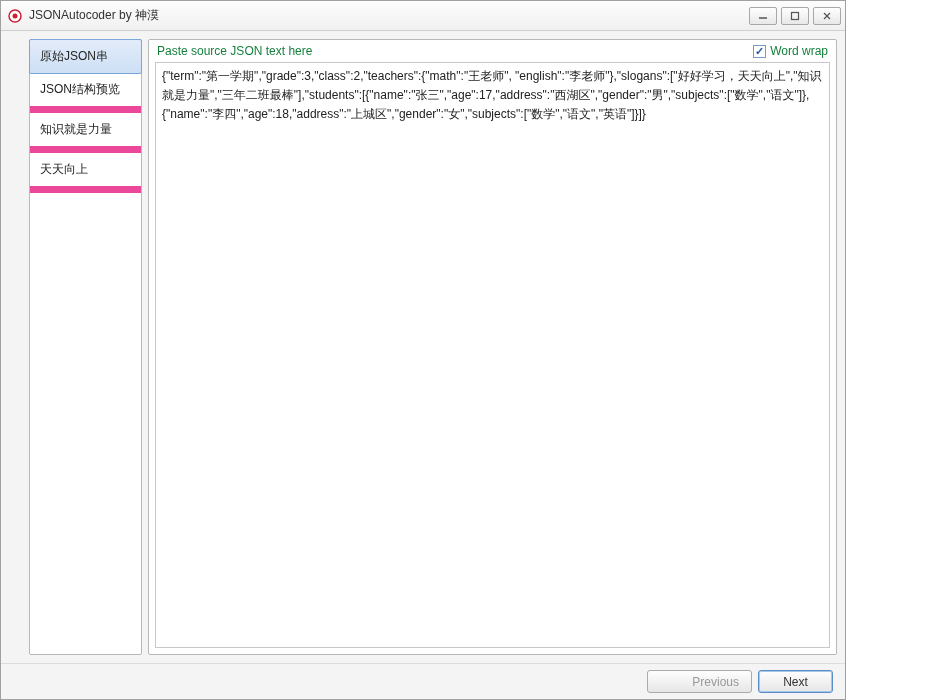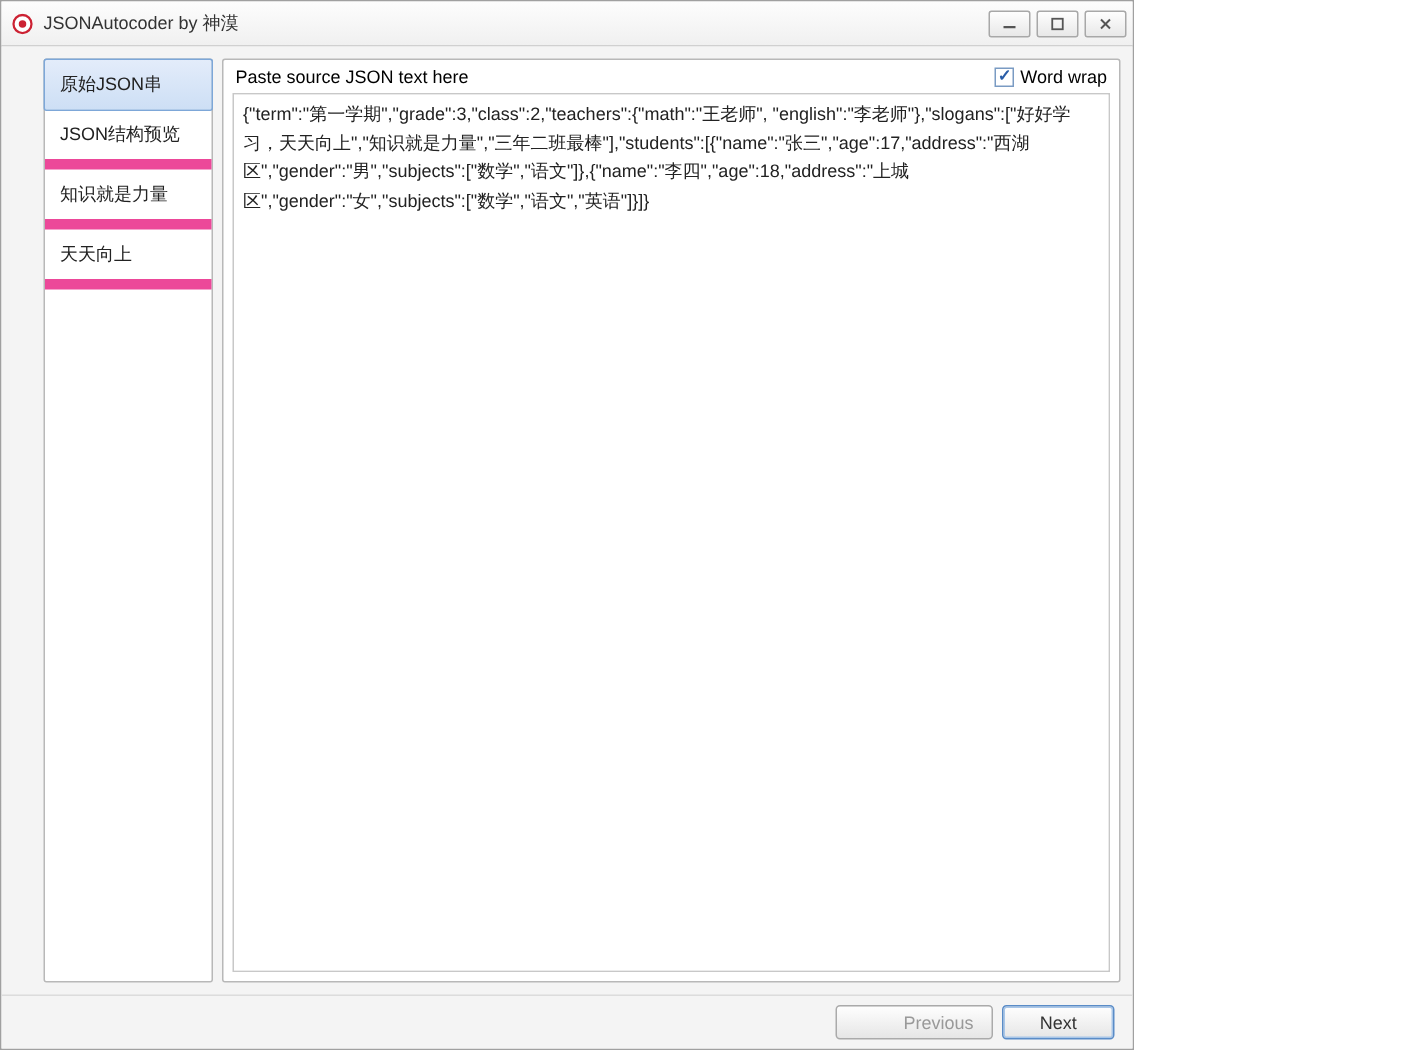--- a/index.html
+++ b/index.html
@@ -5,21 +5,21 @@
     * { margin: 0; padding: 0; box-sizing: border-box; }
     body {
       font-family: "Microsoft YaHei", "SimSun", Arial, sans-serif;
       font-size: 12px;
       background: #fff;
       width: 940px;
       height: 700px;
       overflow: hidden;
     }
     .window {
-      width: 756px;
+      width: 846px;
       height: 700px;
       background: linear-gradient(to bottom, #f7f7f7, #eeeeee);
       border: 1px solid #a0a0a0;
       display: flex;
       flex-direction: column;
       box-shadow: inset 0 0 0 1px #fff;
     }
     .titlebar {
       height: 30px;
       display: flex;
@@ -96,21 +96,21 @@
       border-radius: 2px;
       display: flex;
       flex-direction: column;
       min-height: 0;
     }
     .panel-header {
       display: flex;
       align-items: center;
       padding: 4px 8px;
       font-size: 12px;
-      color: #000000;
+      color: #15803d;
     }
     .panel-header-label {
       flex: 1;
     }
     .checkbox-wrap {
       display: flex;
       align-items: center;
       gap: 4px;
     }
     .checkbox {

